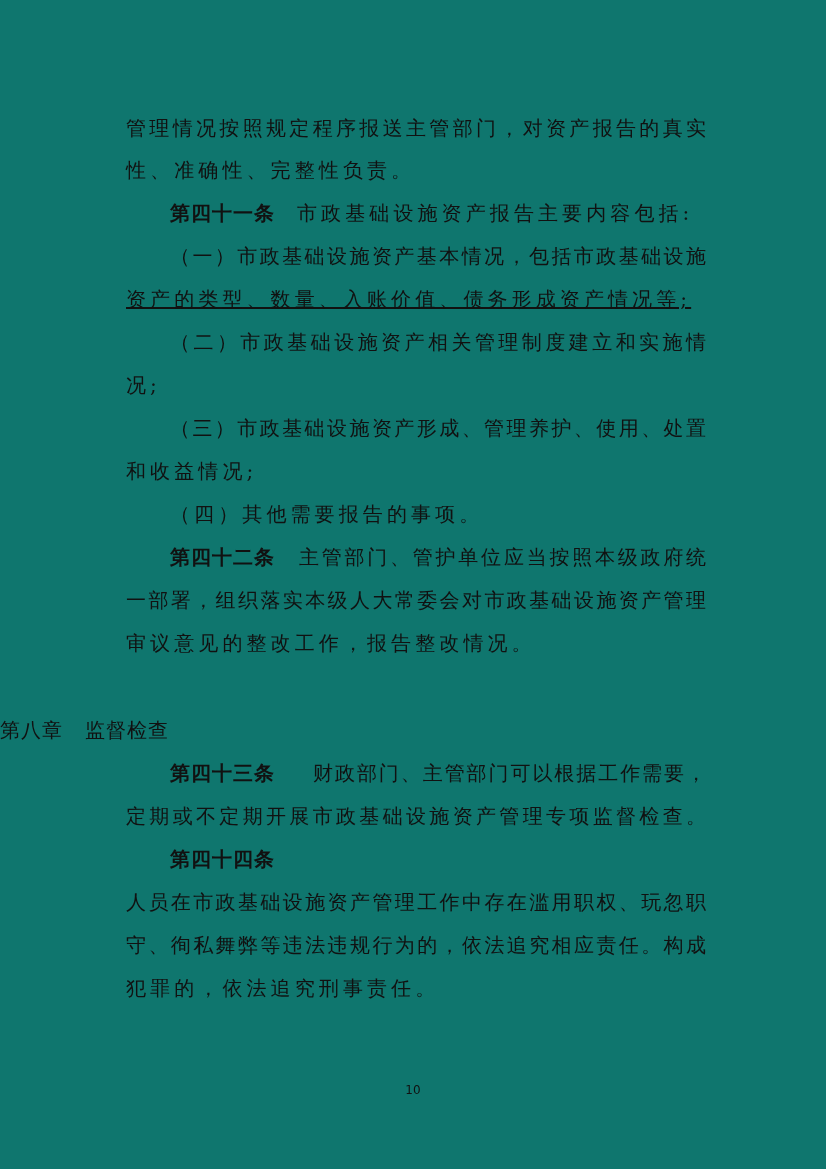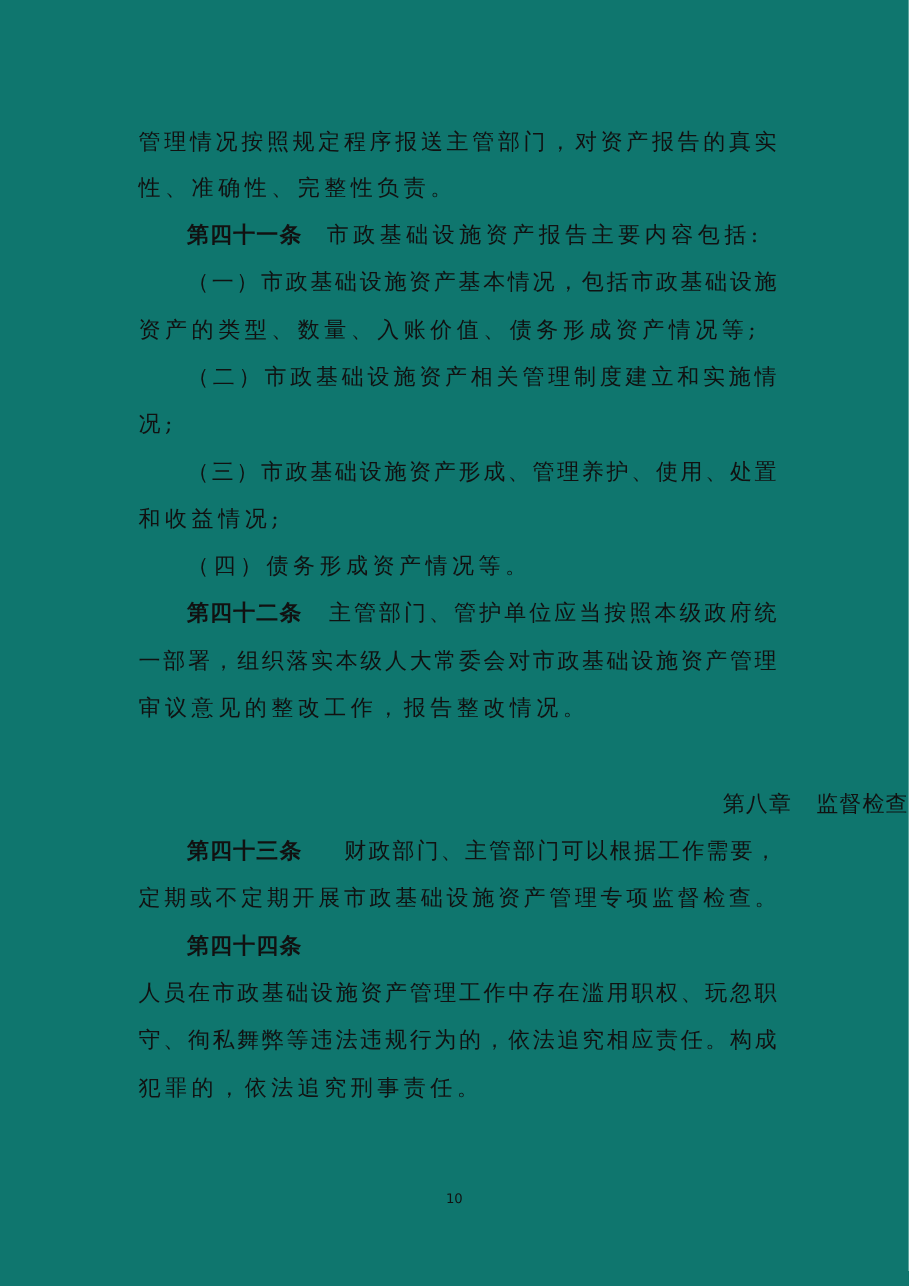--- a/index.html
+++ b/index.html
@@ -4,49 +4,49 @@
 <style>
   html, body { margin:0; padding:0; background:#ffffff; }
   body { width:826px; height:1169px; position:relative; overflow:hidden;
          font-family:"DejaVu Serif", "Liberation Serif", serif; color:#111; }
   .page { position:absolute; left:0; top:0; width:826px; height:1169px; background:#0f766e; }
   .line { position:absolute; left:126px; width:580px; font-size:20px; line-height:30px;
           white-space:nowrap; letter-spacing:4.1px; }
   .line.indent { left:170px; width:536px; }
   .justify { text-align:justify; text-align-last:justify; letter-spacing:0; }
   .bold { font-family:"DejaVu Sans", "Liberation Sans", sans-serif; font-weight:bold; letter-spacing:1px; }
-  .heading { position:absolute; left:0; width:826px; text-align:right; font-size:20px; line-height:30px;
+  .heading { position:absolute; left:0; width:826px; text-align:left; font-size:20px; line-height:30px;
              font-family:"DejaVu Sans", "Liberation Sans", sans-serif; }
   .heading span { letter-spacing:1px; }
   .gap { display:inline-block; width:22px; }
   .pagenum { position:absolute; top:1083px; left:0; width:826px; text-align:center; font-size:12px;
              font-family:"DejaVu Sans", "Liberation Sans", sans-serif; }
 </style>
 </head>
 <body>
 
 <div class="page">
 
   <div class="line justify" style="top:113px;">管理情况按照规定程序报送主管部门，对资产报告的真实</div>
   <div class="line" style="top:155px;">性、准确性、完整性负责。</div>
 
   <div class="line indent" style="top:198px;">
     <span class="bold">第四十一条</span><span class="gap"></span><span>市政基础设施资产报告主要内容包括:</span>
   </div>
 
   <div class="line indent justify" style="top:241px;">（一）市政基础设施资产基本情况，包括市政基础设施</div>
-  <div class="line" style="top:284px;">资产的类型、数量、入账价值、债务形成资产情况等;</div>
+  <div class="line" style="top:284px;text-decoration:underline;">资产的类型、数量、入账价值、债务形成资产情况等;</div>
 
   <div class="line indent justify" style="top:327px;">（二）市政基础设施资产相关管理制度建立和实施情</div>
   <div class="line" style="top:370px;">况;</div>
 
   <div class="line indent justify" style="top:413px;">（三）市政基础设施资产形成、管理养护、使用、处置</div>
   <div class="line" style="top:456px;">和收益情况;</div>
 
-  <div class="line indent" style="top:499px;">（四）债务形成资产情况等。</div>
+  <div class="line indent" style="top:499px;">（四）其他需要报告的事项。</div>
 
   <div class="line indent" style="top:542px; display:flex; justify-content:space-between; letter-spacing:0;">
     <span class="bold">第四十二条</span>
       <span style="flex:1; text-align:justify; text-align-last:justify; margin-left:24px;">主管部门、管护单位应当按照本级政府统</span>
   </div>
   <div class="line justify" style="top:585px;">一部署，组织落实本级人大常委会对市政基础设施资产管理</div>
   <div class="line" style="top:628px;">审议意见的整改工作，报告整改情况。</div>
 
   <div class="heading" style="top:715px;">
     <span>第八章</span><span class="gap"></span><span>监督检查</span>

